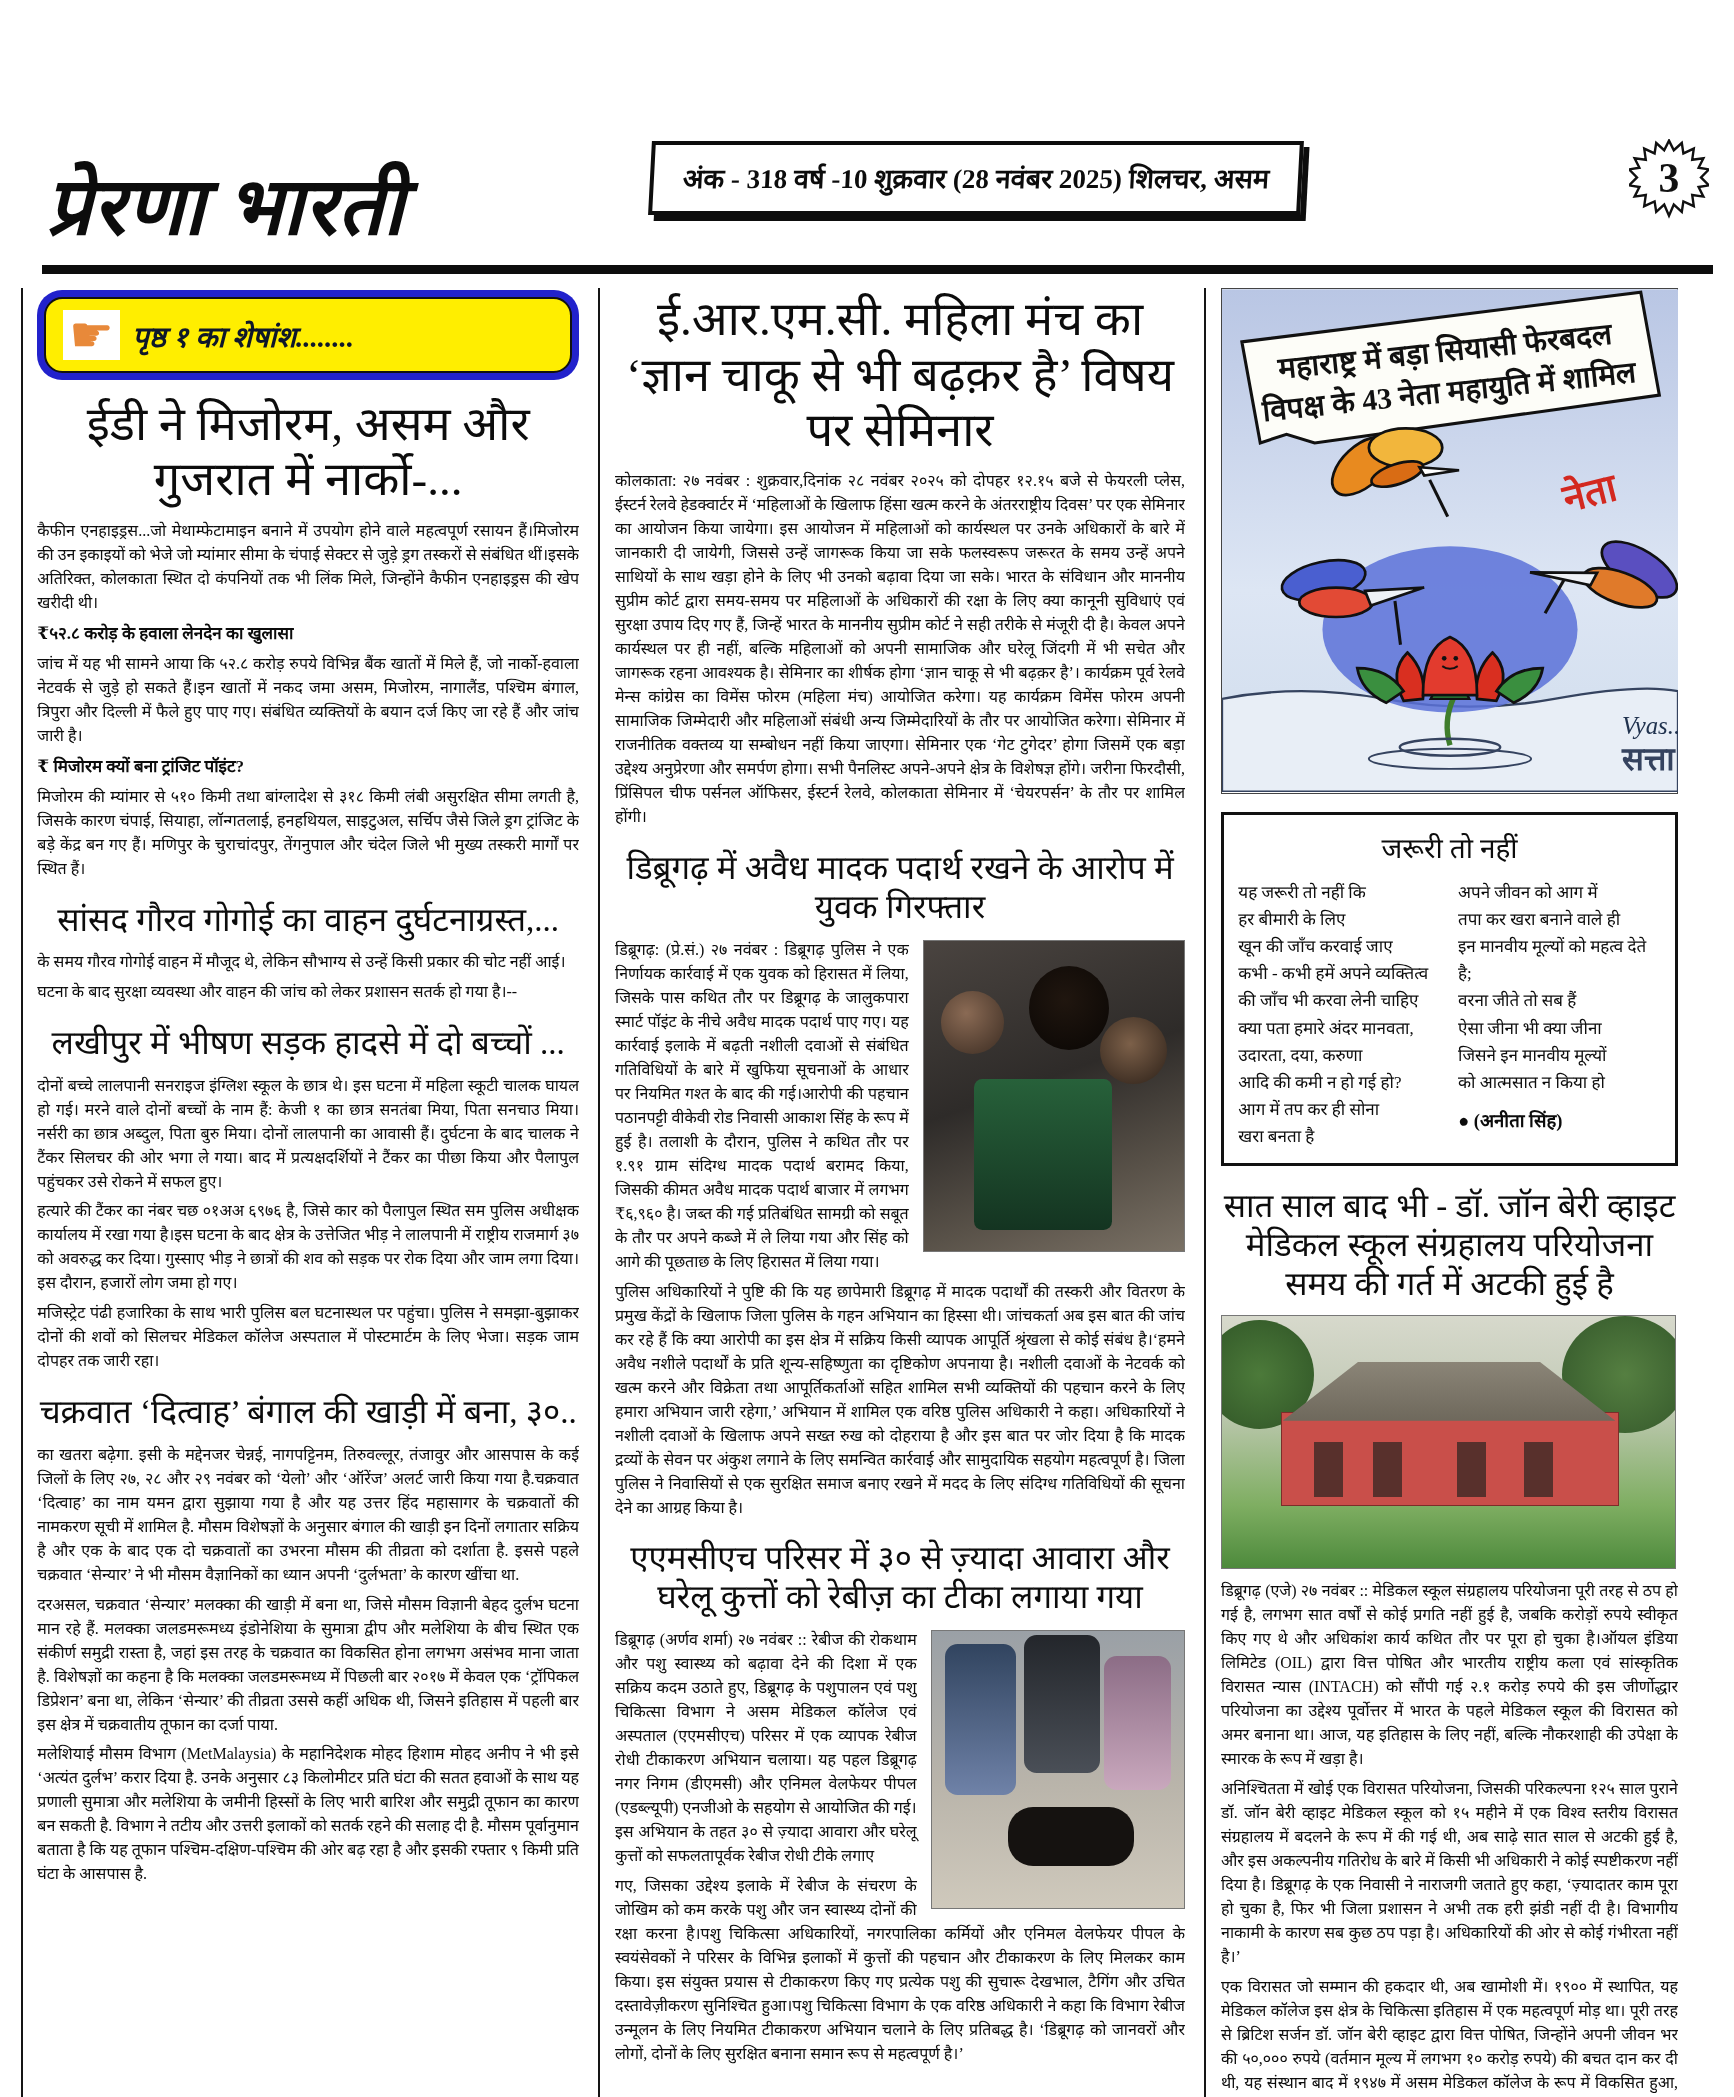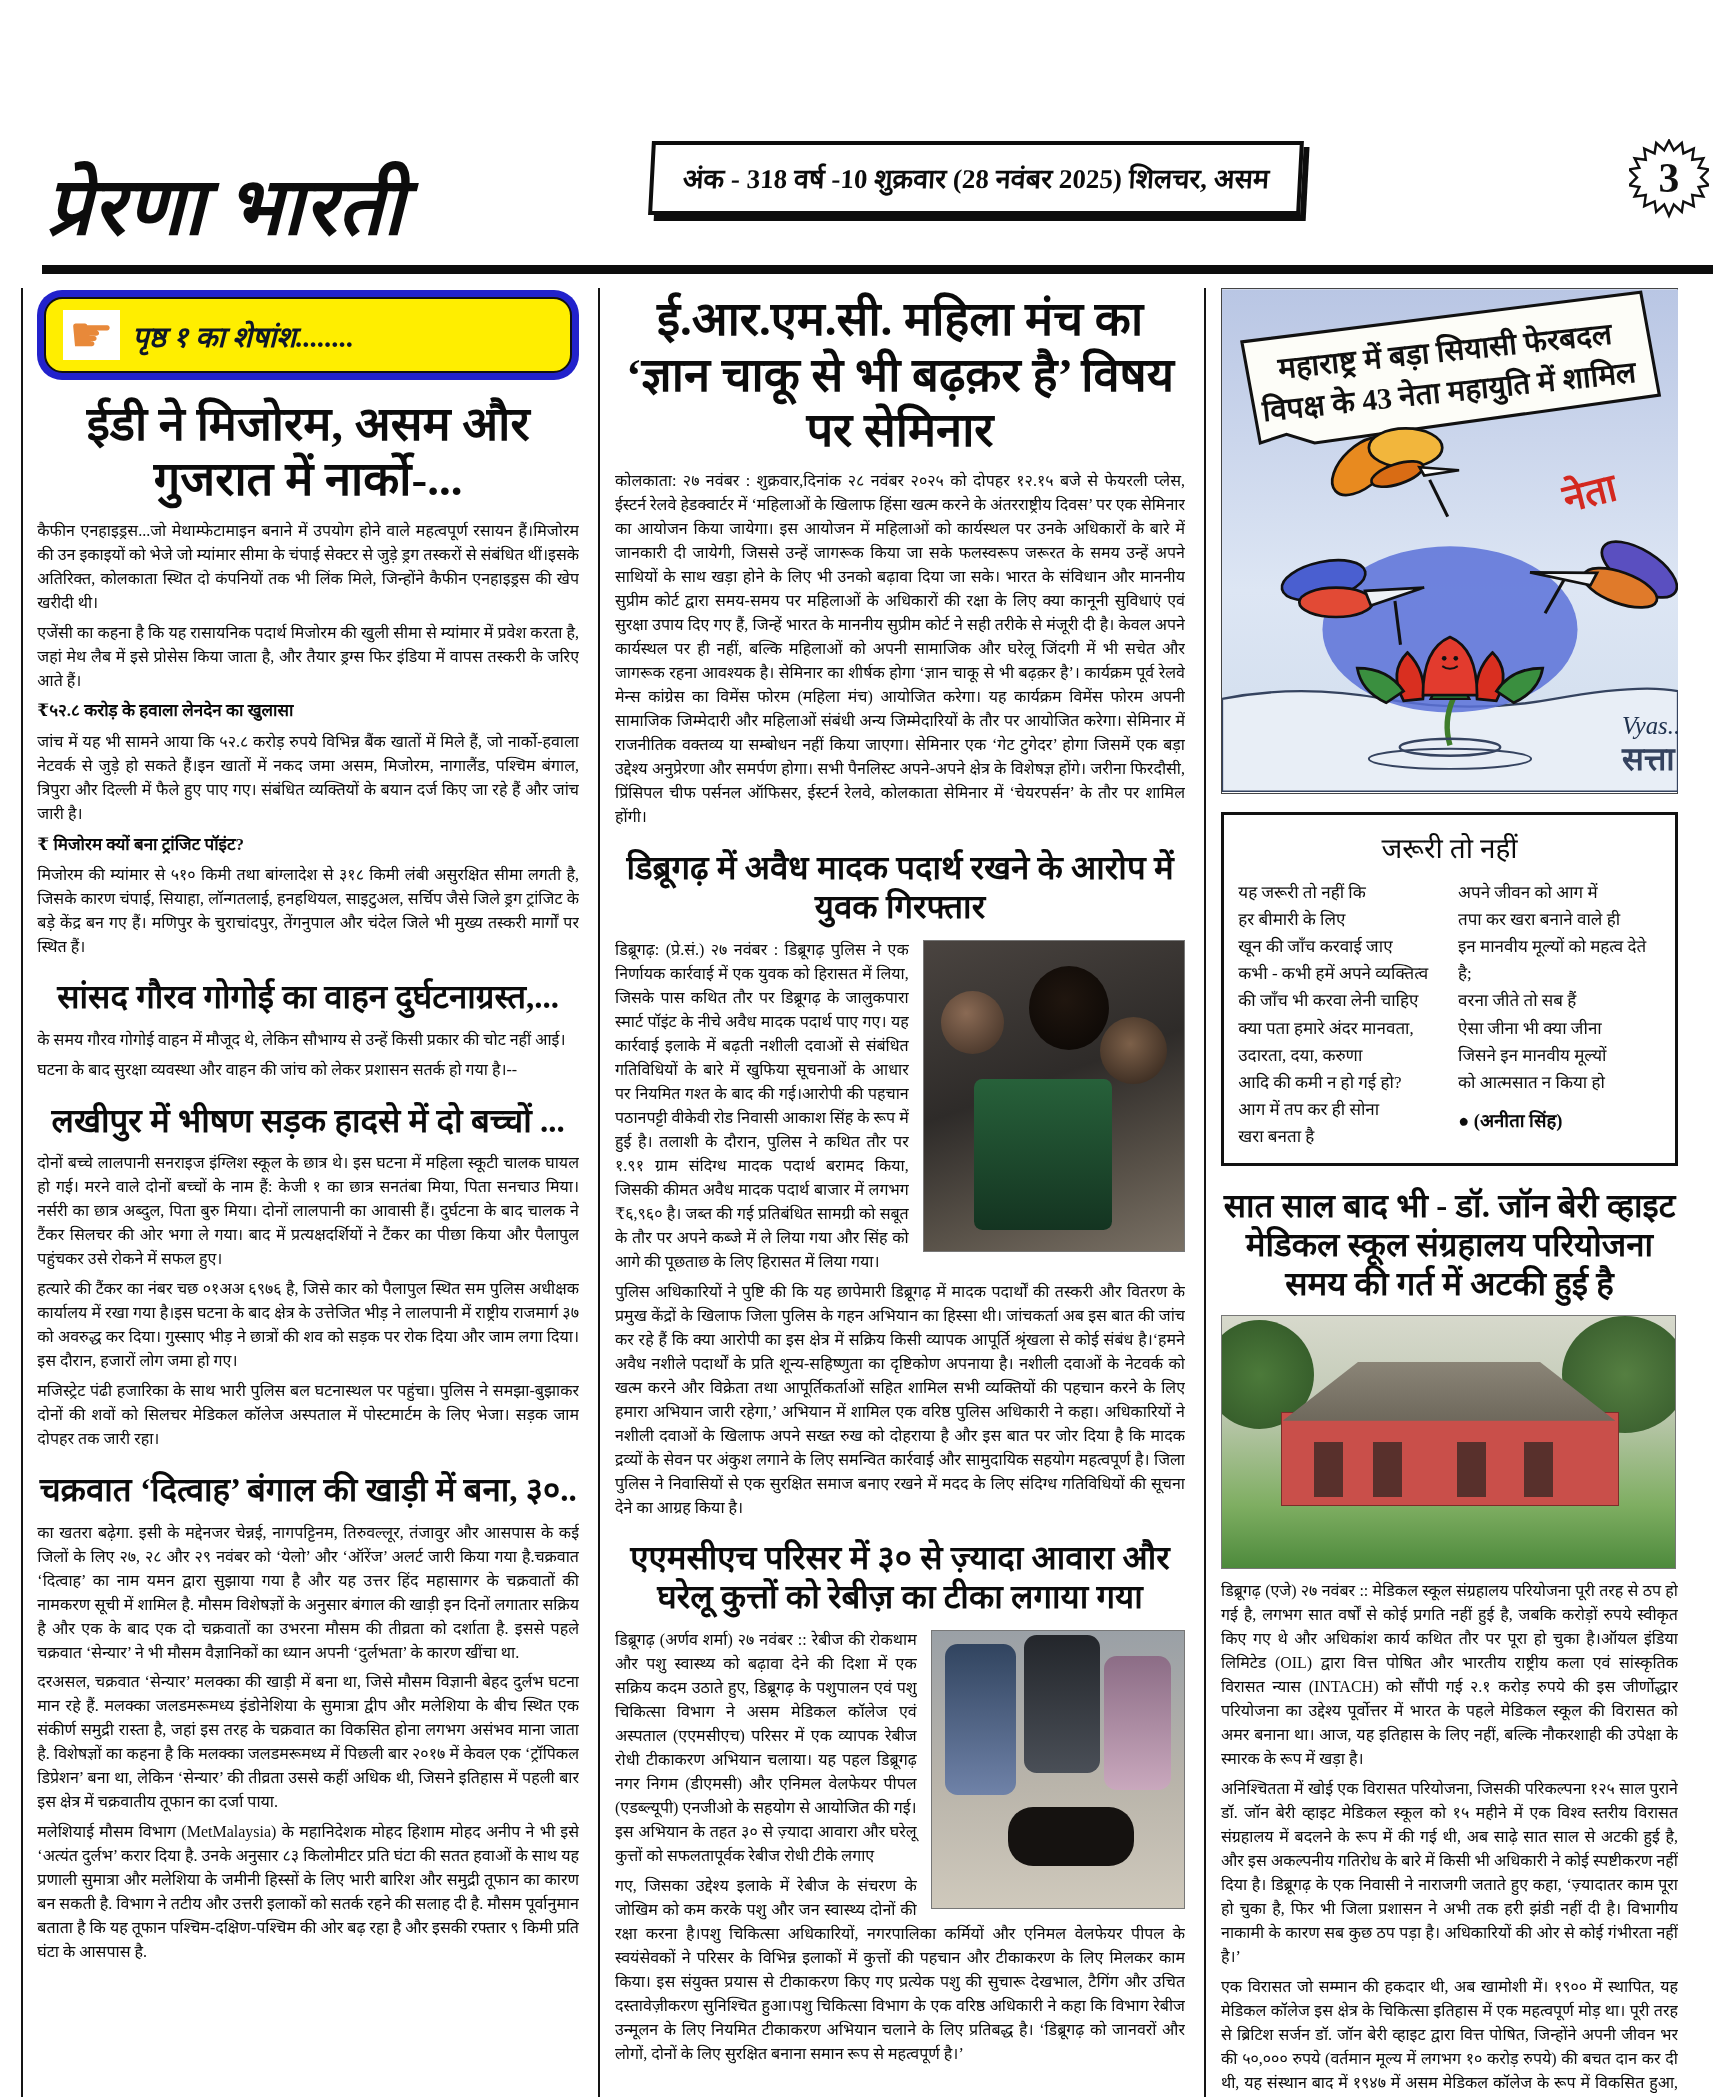--- a/index.html
+++ b/index.html
@@ -13,21 +13,21 @@
   .pgnum{position:absolute;right:4.2px;bottom:46px;width:80px;height:80px;}
   .pgnum svg{width:100%;height:100%;}
   
   .main{display:grid;grid-template-columns:558px 587px 474px;grid-template-rows:1946px 394px;
         gap:17px 19px;margin-top:14.3px;}
   .col-l{grid-area:1 / 1 / 3 / 2;overflow:hidden;border-left:2.5px solid #151515;padding-left:14.3px;}
   .col-m{grid-area:1 / 2 / 2 / 3;overflow:hidden;border-left:2.5px solid #151515;padding-left:15px;}
   .col-r{grid-area:1 / 3 / 2 / 4;overflow:hidden;border-left:2.5px solid #151515;padding-left:15px;}
   
   .article{margin-bottom:19.3px;}
-  .hl{font-weight:700;text-align:center;line-height:1.18;margin:4.2px 0 11px 0;}
+  .hl{font-weight:400;text-align:center;line-height:1.18;margin:4.2px 0 11px 0;}
   .hxl{font-size:47px;}
   .hlg{font-size:33px;}
   .article p{font-size:16px;line-height:1.5;text-align:justify;margin:0 0 5.9px 0;}
   .article p.sub{font-weight:bold;font-size:17px;}
   
   .contbox{background:#2222cc;border-radius:25px;padding:6.7px;margin:2.5px 0 17px 0;}
   .contbox .inner{background:#ffee00;border:2.5px solid #111;border-radius:18.5px;display:flex;align-items:center;gap:12.6px;padding:11px 17px;}
   .hand{font-size:50px;color:#e8893a;background:#fff;padding:0 5.9px;line-height:1;}
   .contlabel{font-size:29px;font-weight:bold;font-style:italic;color:#0f172a;}
   
@@ -65,21 +65,20 @@
       <div class="contbox">
         <div class="inner">
           <span class="hand">☛</span>
           <span class="contlabel">पृष्ठ १ का शेषांश........</span>
         </div>
       </div>
 
       <section class="article">
         <h2 class="hl hxl">ईडी ने मिजोरम, असम और गुजरात में नार्को-...</h2>
         <p>कैफीन एनहाइड्रस...जो मेथाम्फेटामाइन बनाने में उपयोग होने वाले महत्वपूर्ण रसायन हैं।मिजोरम की उन इकाइयों को भेजे जो म्यांमार सीमा के चंपाई सेक्टर से जुड़े ड्रग तस्करों से संबंधित थीं।इसके अतिरिक्त, कोलकाता स्थित दो कंपनियों तक भी लिंक मिले, जिन्होंने कैफीन एनहाइड्रस की खेप खरीदी थी।</p>
-        <p>एजेंसी का कहना है कि यह रासायनिक पदार्थ मिजोरम की खुली सीमा से म्यांमार में प्रवेश करता है, जहां मेथ लैब में इसे प्रोसेस किया जाता है, और तैयार ड्रग्स फिर इंडिया में वापस तस्करी के जरिए आते हैं।</p>
         <p class="sub">₹५२.८ करोड़ के हवाला लेनदेन का खुलासा</p>
         <p>जांच में यह भी सामने आया कि ५२.८ करोड़ रुपये विभिन्न बैंक खातों में मिले हैं, जो नार्को-हवाला नेटवर्क से जुड़े हो सकते हैं।इन खातों में नकद जमा असम, मिजोरम, नागालैंड, पश्चिम बंगाल, त्रिपुरा और दिल्ली में फैले हुए पाए गए। संबंधित व्यक्तियों के बयान दर्ज किए जा रहे हैं और जांच जारी है।</p>
         <p class="sub">₹ मिजोरम क्यों बना ट्रांजिट पॉइंट?</p>
         <p>मिजोरम की म्यांमार से ५१० किमी तथा बांग्लादेश से ३१८ किमी लंबी असुरक्षित सीमा लगती है, जिसके कारण चंपाई, सियाहा, लॉन्गतलाई, हनहथियल, साइटुअल, सर्चिप जैसे जिले ड्रग ट्रांजिट के बड़े केंद्र बन गए हैं। मणिपुर के चुराचांदपुर, तेंगनुपाल और चंदेल जिले भी मुख्य तस्करी मार्गों पर स्थित हैं।</p>
       </section>
 
       <section class="article">
         <h2 class="hl hlg">सांसद गौरव गोगोई का वाहन दुर्घटनाग्रस्त,...</h2>
         <p>के समय गौरव गोगोई वाहन में मौजूद थे, लेकिन सौभाग्य से उन्हें किसी प्रकार की चोट नहीं आई।</p>
         <p>घटना के बाद सुरक्षा व्यवस्था और वाहन की जांच को लेकर प्रशासन सतर्क हो गया है।--</p>

